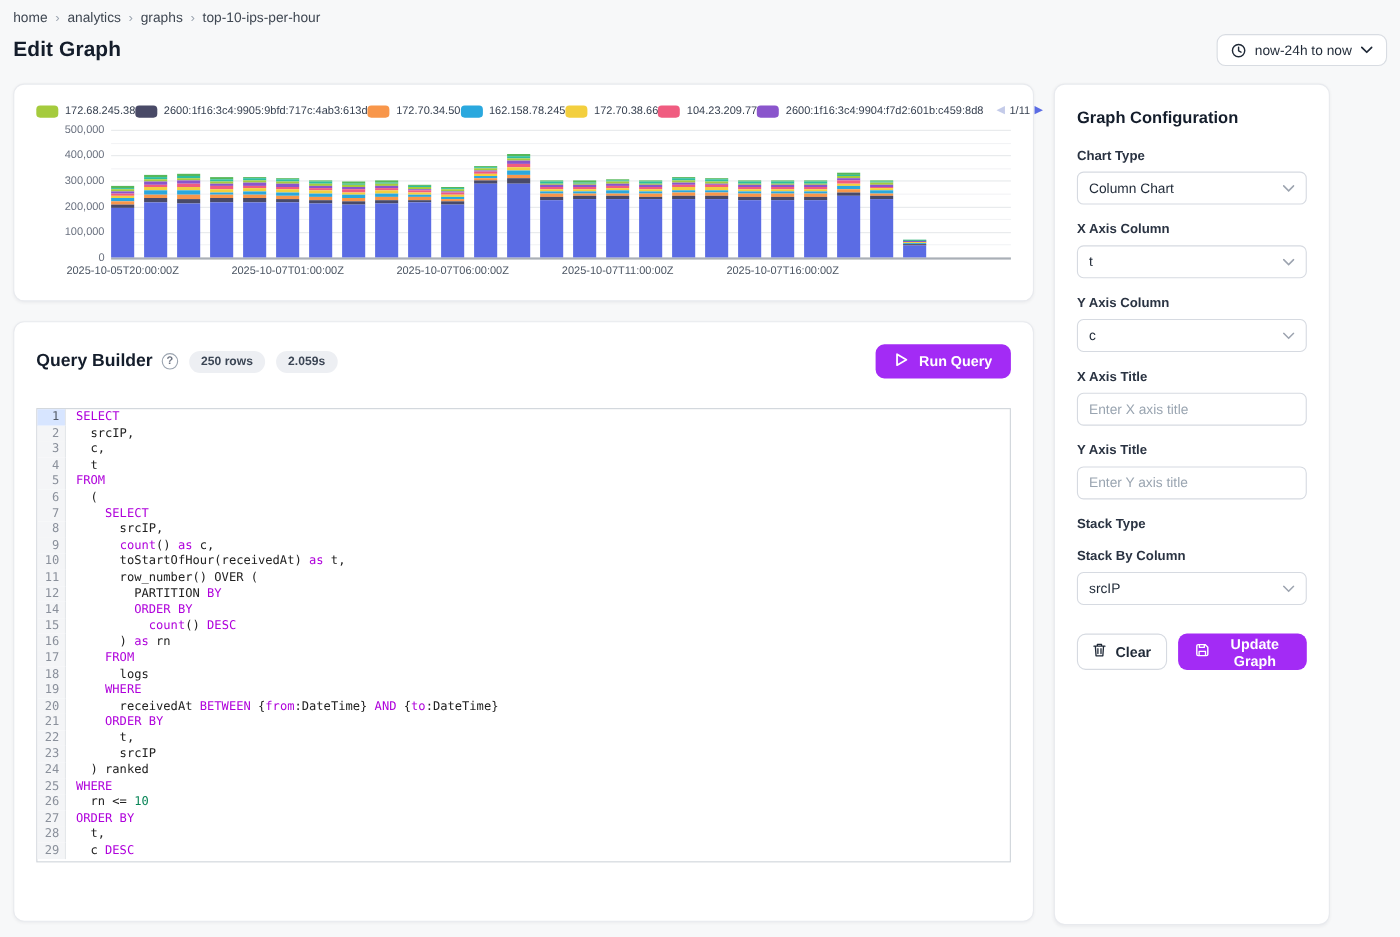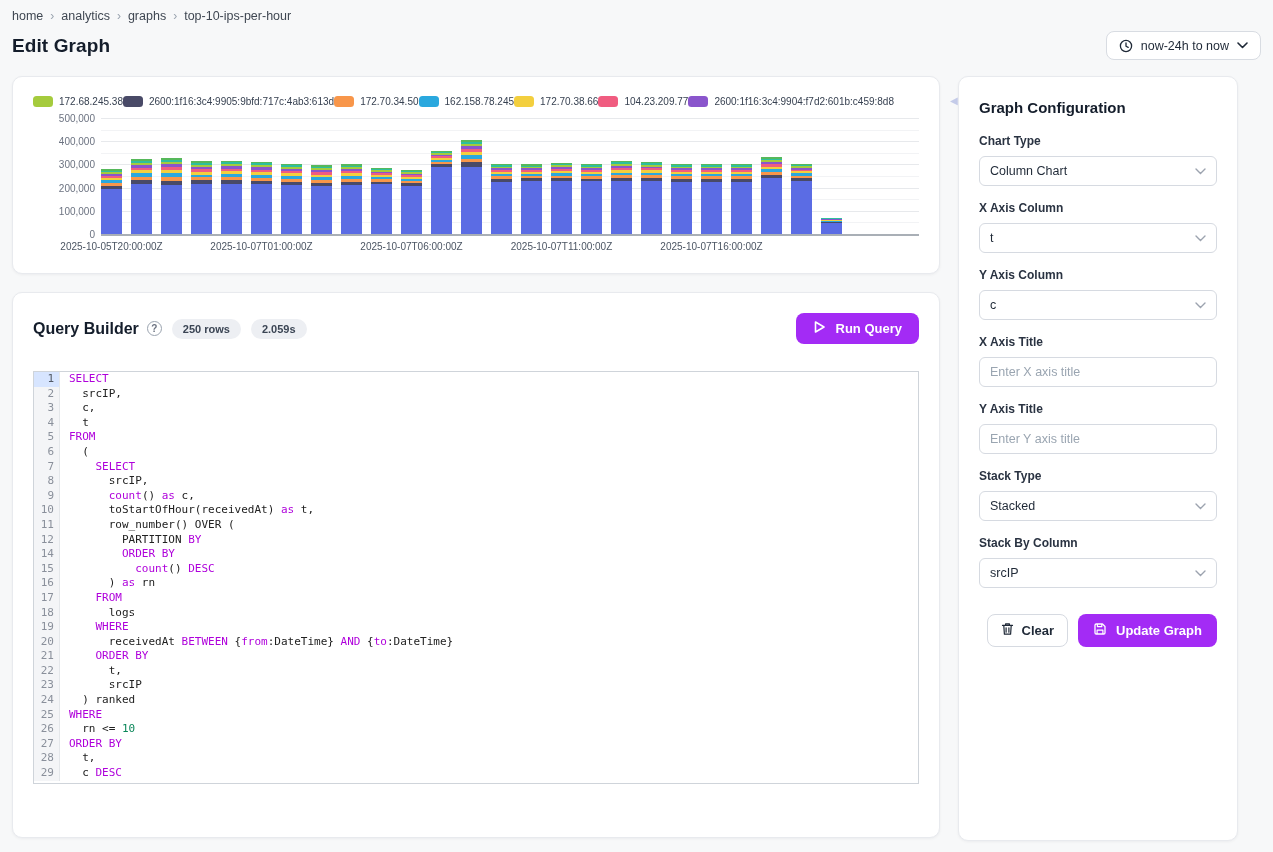--- a/index.html
+++ b/index.html
@@ -21,29 +21,29 @@
   .time-btn {
     display:flex; align-items:center; gap:8px; background:#fff;
     border:1px solid #d8dce2; border-radius:8px; height:29px; padding:0 12px;
     font-size:12.5px; color:#1f2937; cursor:pointer;
   }
   .time-btn svg { display:block; }
 
   
   .main { display:flex; gap:18px; margin-top:16px; align-items:flex-start; }
   .left-col { width:928px; display:flex; flex-direction:column; gap:18px; }
-  .right-col { width:280px; }
+  .right-col { width:251px; }
   .card {
     background:#fff; border:1px solid #e8eaee; border-radius:10px;
     box-shadow:0 1px 3px rgba(16,24,40,.05);
   }
 
   
   .chart-card { height:198px; padding:15px 20px 8px 20px; }
-  .legend { display:flex; height:18px;gap:44px; }
+  .legend { display:flex; height:18px; }
   .legend-items { flex:1; display:flex; align-items:center; justify-content:space-between; margin-right:12px; }
   .legend-item { display:flex; align-items:center; gap:6px; cursor:pointer; }
   .legend-swatch { width:20px; height:11px; border-radius:3.5px; flex-shrink:0; }
   .legend-label { font-size:10px; color:#374151; white-space:nowrap; }
   .legend-pager { display:flex; align-items:center; gap:4px; font-size:10px; color:#374151; }
   .pager-arrow { font-size:10px; line-height:1; cursor:pointer; }
   .pager-arrow.prev { color:#c4cbe9; }
   .pager-arrow.next { color:#5b6ce4; }
 
   .chart-area { display:flex; margin-top:9px; }
@@ -684,26 +684,20 @@
               </svg></span>
         </div>
 
         <div class="field-label">X Axis Title</div>
         <input class="text-input" type="text" placeholder="Enter X axis title" style="">
 
         <div class="field-label">Y Axis Title</div>
         <input class="text-input" type="text" placeholder="Enter Y axis title" style="">
 
         <div class="field-label">Stack Type</div>
-        <div class="select">
-          <span>Stacked</span>
-          <span class="chev"><svg width="11" height="7" viewBox="0 0 11 7">
-                <path d="M1 1l4.5 4.5L10 1" fill="none" stroke="#9ca3af" stroke-width="1.4" stroke-linecap="round"></path>
-              </svg></span>
-        </div>
 
         <div class="field-label">Stack By Column</div>
         <div class="select">
           <span>srcIP</span>
           <span class="chev"><svg width="11" height="7" viewBox="0 0 11 7">
                 <path d="M1 1l4.5 4.5L10 1" fill="none" stroke="#9ca3af" stroke-width="1.4" stroke-linecap="round"></path>
               </svg></span>
         </div>
 
         <div class="config-buttons">

